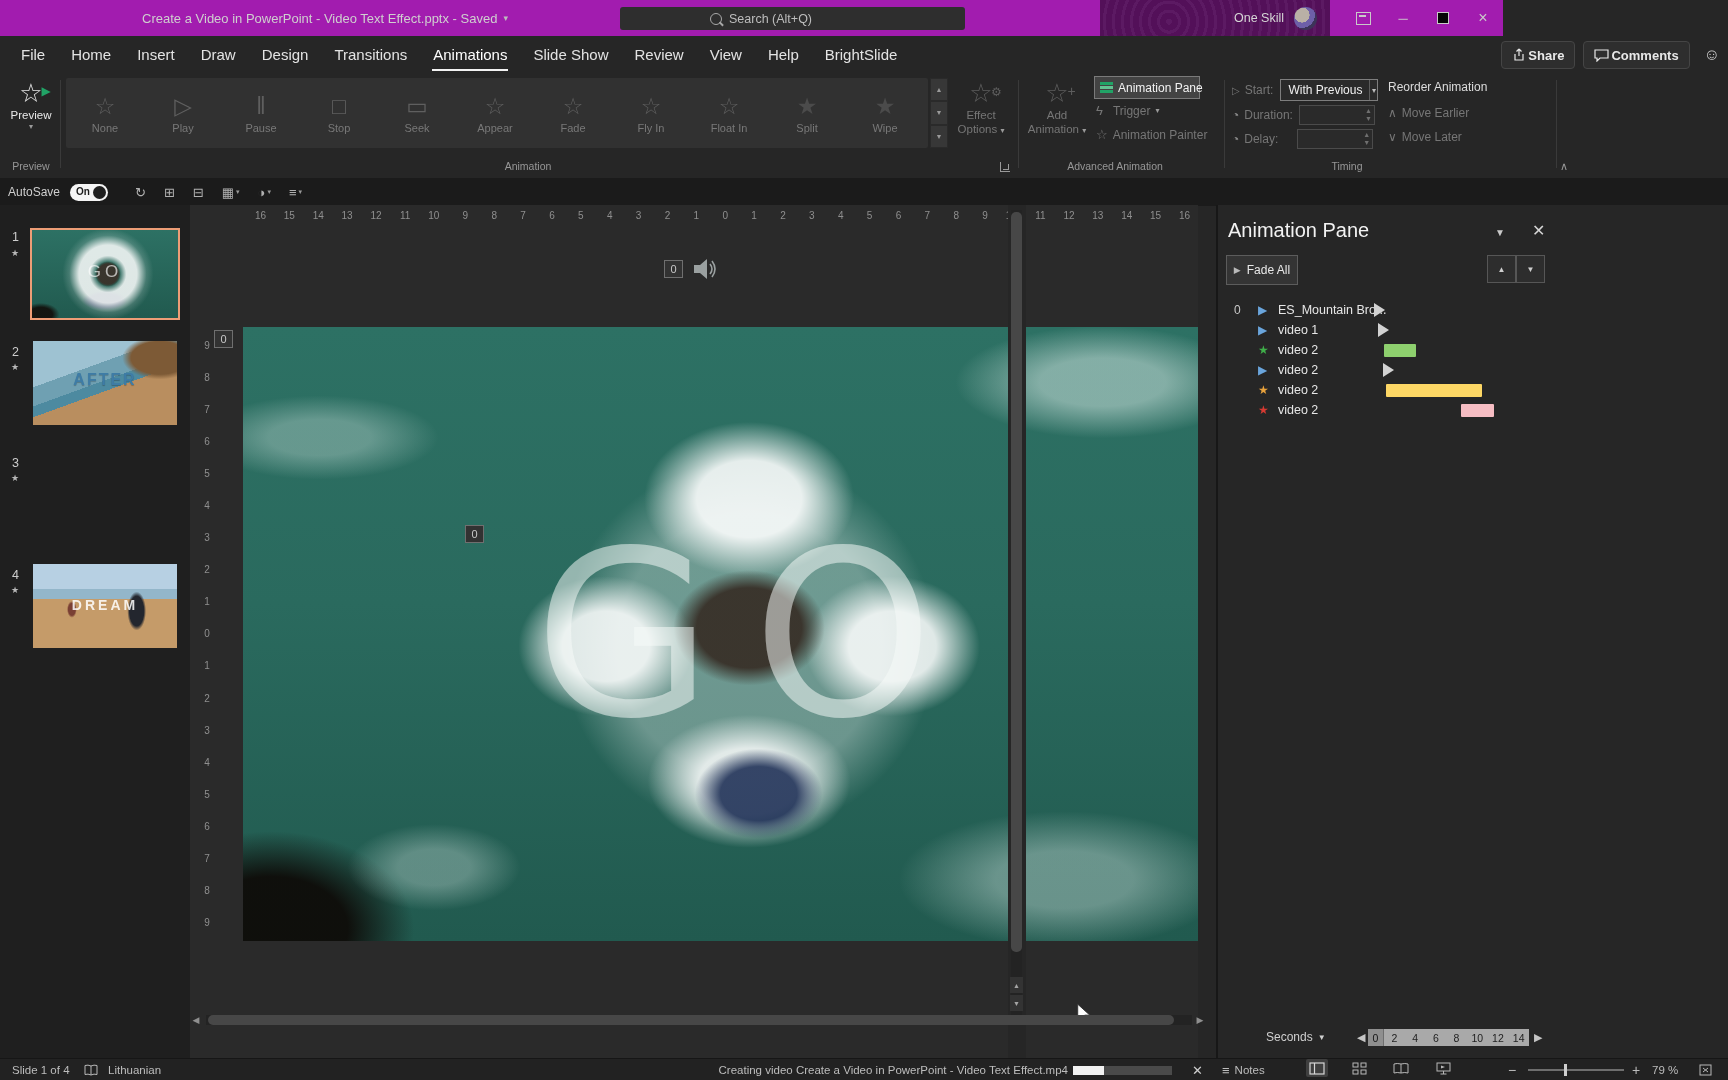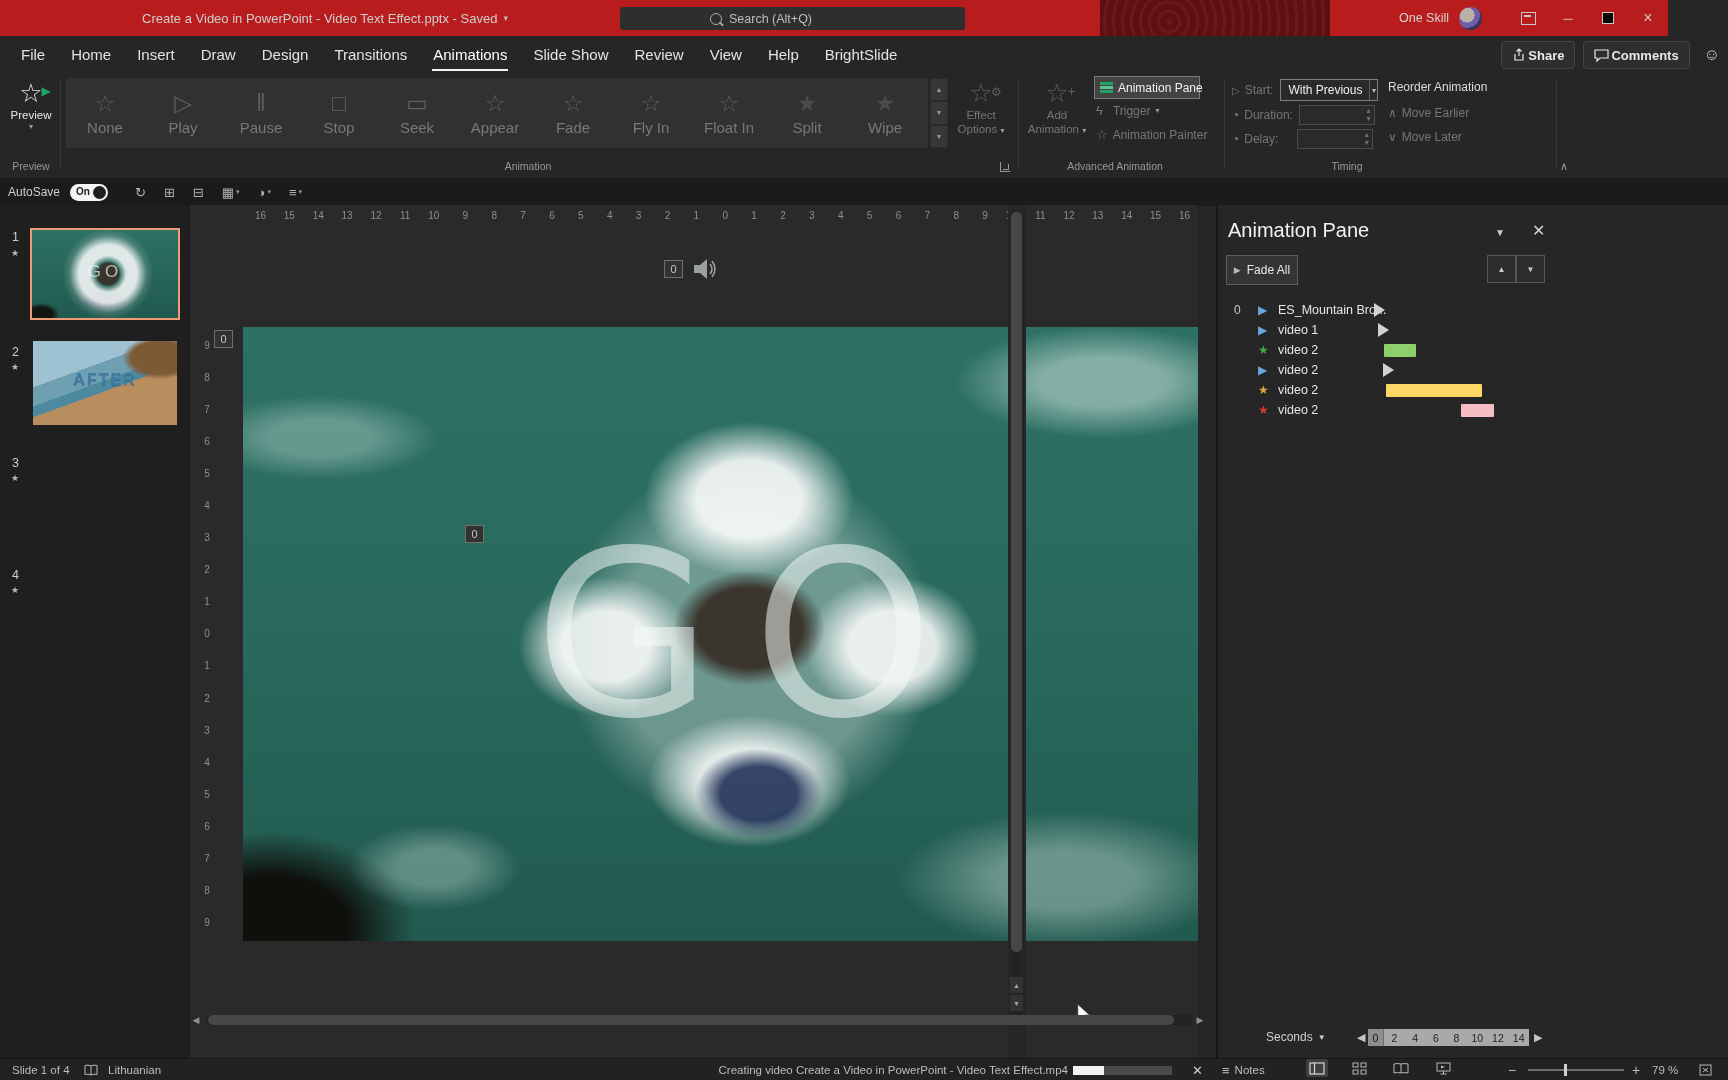--- a/index.html
+++ b/index.html
@@ -1,21 +1,21 @@
 <!DOCTYPE html>
 <html><head>
 <meta charset="utf-8">
 <style>
   html,body{margin:0;padding:0;}
   body{width:1728px;height:1080px;position:relative;background:#262626;overflow:hidden;
        font-family:"Liberation Sans","DejaVu Sans",sans-serif;color:#d8d8d8;
        -webkit-font-smoothing:antialiased;}
 
   
-  #titlebar{position:absolute;left:0;top:0;width:1668px;height:36px;background:#b91c1c;}
+  #titlebar{position:absolute;left:0;top:0;width:1503px;height:36px;background:#a21caf;}
   .tb-swirl{position:absolute;left:1100px;top:0;width:230px;height:36px;opacity:.5;
     background:repeating-radial-gradient(circle at 30% 60%, #191919 0 3px, #060606 3px 9px),
                repeating-radial-gradient(circle at 75% 20%, #161616 0 2px, transparent 2px 7px);}
   .tb-title{position:absolute;left:110px;top:0;width:430px;height:36px;display:flex;align-items:center;
     justify-content:center;font-size:13px;color:#cfcfcf;white-space:nowrap;gap:6px;}
   .tb-caret{font-size:9px;color:#bdbdbd;}
   #searchbox{position:absolute;left:620px;top:7px;width:345px;height:23px;background:#2e2e2e;
     border-radius:3px;display:flex;align-items:center;padding-left:90px;box-sizing:border-box;
     font-size:12.5px;color:#bdbdbd;gap:7px;}
   .search-glass{width:10px;height:10px;border:1.5px solid #a8a8a8;border-radius:50%;position:relative;flex:0 0 auto;}
@@ -53,21 +53,21 @@
   .star-ico.dim2{color:#5d5d5d;}
   .star-ico .play-ov{position:absolute;right:-8px;bottom:2px;font-size:12px;color:#21a366;}
   .star-ico .gear-ov{position:absolute;right:-9px;bottom:1px;font-size:12px;color:#5d5d5d;}
   .star-ico .plus-ov{position:absolute;right:-7px;bottom:2px;font-size:14px;color:#5d5d5d;}
   .caret-s{font-size:8px;color:#9a9a9a;}
   #gallery{position:absolute;left:66px;top:4px;width:862px;height:70px;background:#313131;border-radius:2px;
     display:flex;align-items:stretch;}
   .g-item{width:78px;display:flex;flex-direction:column;align-items:center;justify-content:center;gap:3px;}
   .g-ico{font-size:23px;line-height:26px;color:#5f5f5f;}
   .g-ico.star-dark{color:#4b4b4b;}
-  .g-lbl{font-size:15px;color:#787878;}
+  .g-lbl{font-size:11px;color:#787878;}
   #gal-scroll{position:absolute;left:930px;top:4px;width:18px;height:70px;display:flex;flex-direction:column;}
   .gal-sb{flex:1;background:#373737;border:1px solid #2a2a2a;color:#9a9a9a;font-size:7px;
     display:flex;align-items:center;justify-content:center;}
   #btn-animpane{position:absolute;left:1094px;top:2px;width:106px;height:23px;background:#434343;
     border:1px solid #7a7a7a;display:flex;align-items:center;gap:5px;padding:0 5px;box-sizing:border-box;
     font-size:12px;color:#f2f2f2;white-space:nowrap;}
   .ap-ico{width:13px;height:11px;flex:0 0 auto;
     background:linear-gradient(180deg,#21a366 0 3px,transparent 3px 4px,#62c392 4px 7px,transparent 7px 8px,#21a366 8px 11px);}
   .rib-row{position:absolute;display:flex;align-items:center;gap:5px;font-size:12px;white-space:nowrap;}
   .ddl{height:20px;border:1px solid #7d7d7d;background:#2a2a2a;display:flex;align-items:center;
@@ -437,20 +437,23 @@
     </div>
     <div class="th-num" style="top: 140px;">2</div>
     <div class="th-star" style="top: 157px;">★</div>
     <div class="th-box tv2" style="top: 136px;">
       <div class="th-cap cap2">AFTER</div>
     </div>
     <div class="th-num" style="top: 251px;">3</div>
     <div class="th-star" style="top: 268px;">★</div>
     <div class="th-num" style="top: 363px;">4</div>
     <div class="th-star" style="top: 380px;">★</div>
+    <div class="th-box tv4" style="top: 359px;">
+      <div class="th-cap cap4">DREAM</div>
+    </div>
   </div>
 
 <div id="canvas">
   <div id="hruler">
       <span>16</span>
       <span>15</span>
       <span>14</span>
       <span>13</span>
       <span>12</span>
       <span>11</span>

